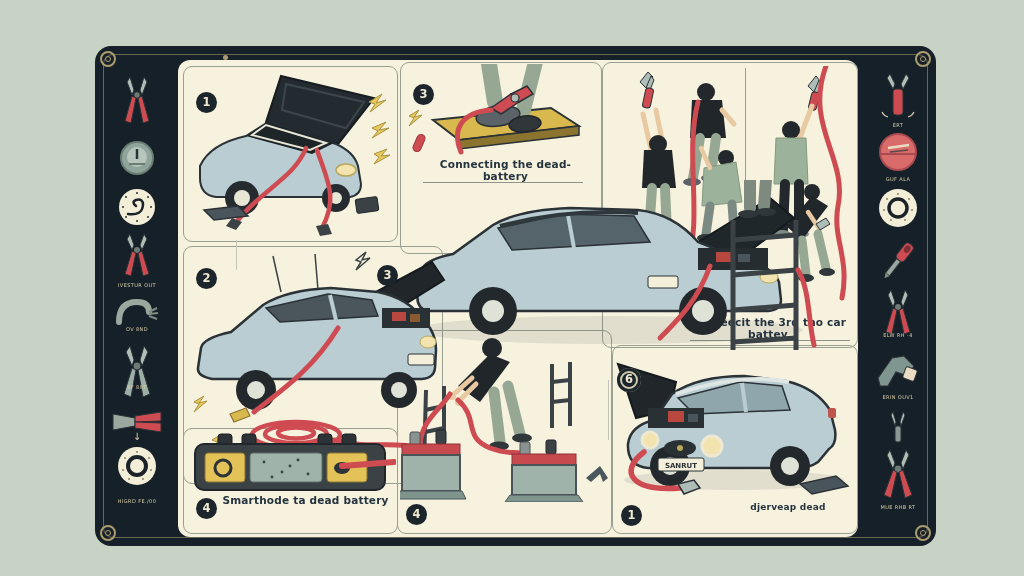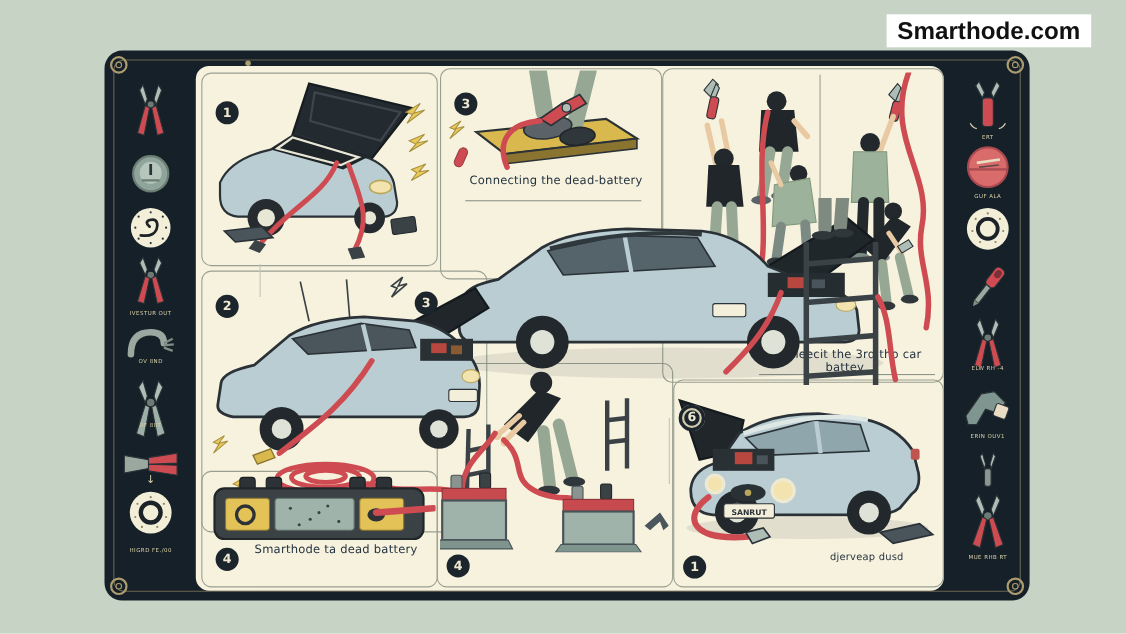--- a/index.html
+++ b/index.html
@@ -27,37 +27,36 @@
     background:#f6f2de;border-radius:12px;}
   .card{position:absolute;border:1px solid #9aa091;border-radius:9px;background:transparent;}
   .divider-v{position:absolute;width:1px;background:#9aa091;}
   .guide{position:absolute;background:#c3c6b8;}
   
   .badge{position:absolute;width:21px;height:21px;border-radius:50%;background:#1b252b;
     color:#efe9d2;font-size:11.5px;font-weight:bold;display:flex;align-items:center;
     justify-content:center;line-height:1;}
   .badge.ringed{width:24px;height:24px;box-shadow:inset 0 0 0 3px #1b252b, inset 0 0 0 5px #cfc9ae;}
   
-  .cap{position:absolute;color:#25333f;font-weight:normal;font-size:10.5px;
+  .cap{position:absolute;color:#25333f;font-weight:bold;font-size:10.5px;
     text-align:center;letter-spacing:.2px;line-height:1.15;}
   .cap-line{position:absolute;height:1px;background:#8e9488;}
   
   .side-icon{position:absolute;left:50%;transform:translateX(-50%);}
   .side-label{position:absolute;left:0;width:100%;text-align:center;color:#d8cfa8;
     font-size:5px;letter-spacing:.4px;line-height:1.3;white-space:pre-line;}
   .side-arrow{position:absolute;left:0;width:100%;text-align:center;color:#d8cfa8;font-size:10px;line-height:1;}
   .sidebar{position:absolute;top:60px;height:470px;}
   svg{display:block}
 </style>
 </head>
 <body>
 
 <div id="stage">
 
-  <div class="watermark">Smarthode.com</div>
 
   <div class="frame">
     <div class="frame-inner"></div>
     <div class="screw tl"></div>
     <div class="screw tr"></div>
     <div class="screw bl"></div>
     <div class="screw br"></div>
     <div class="top-pin"></div>
   </div>
 
@@ -500,16 +499,16 @@
       <circle cx="66" cy="100" r="3" fill="#b9a75c"></circle>
       <rect x="44" y="110" width="46" height="13" rx="2" fill="#f3efdb" stroke="#2b3237"></rect>
       <text x="67" y="120" text-anchor="middle" font-size="7" font-weight="bold" fill="#2b3237">SANRUT</text>
       <rect x="214" y="60" width="8" height="10" rx="2" fill="#c05550"></rect>
       <path d="M30,104 C4,124 18,144 66,140" fill="none" stroke="#cf4b52" stroke-width="5.5" stroke-linecap="round"></path>
       <polygon points="64,136 80,132 86,140 70,146" fill="#aebdb6" stroke="#2b3237" stroke-width="1.5"></polygon>
       <polygon points="186,136 222,128 234,138 198,146" fill="#4a555b" stroke="#2b3237" stroke-width="1.5"></polygon>
     </svg>
     <div class="badge ringed" style="left:439px;top:308px;">6</div>
     <div class="badge" style="left:443px;top:445px;">1</div>
-    <div class="cap" style="left:555px;top:442px;width:110px;font-size:9px;">djerveap dusd</div>
+    <div class="cap" style="left:555px;top:442px;width:110px;font-size:9px;">djerveap dead</div>
 
   </div>
 </div>
 
 </body></html>

